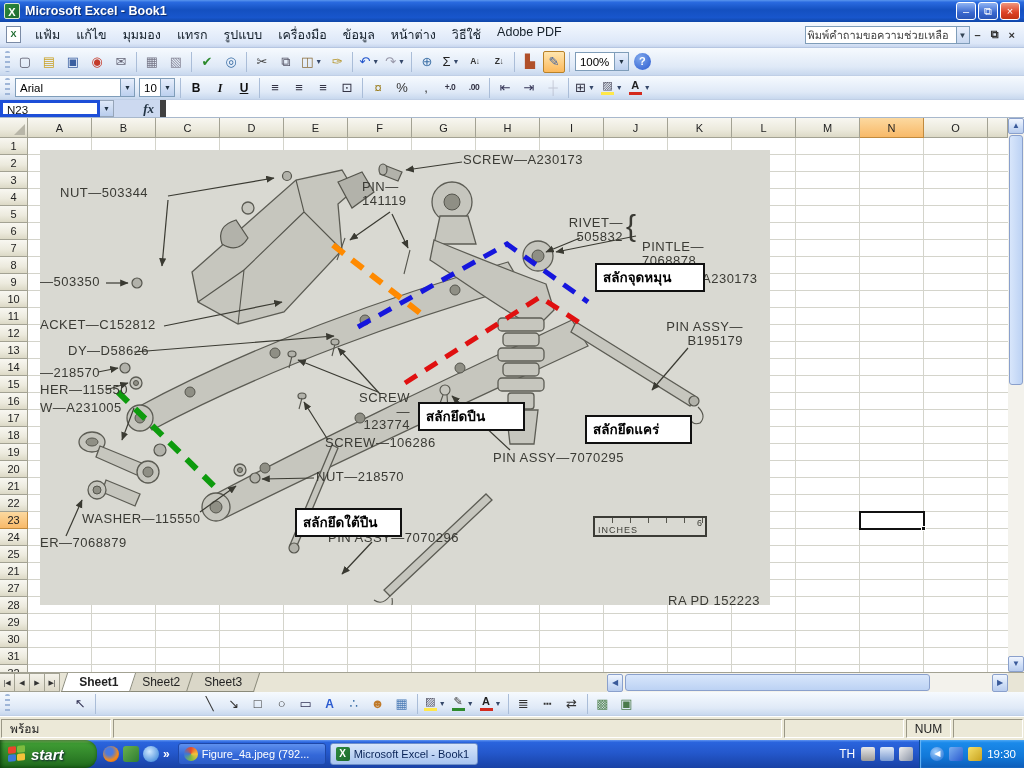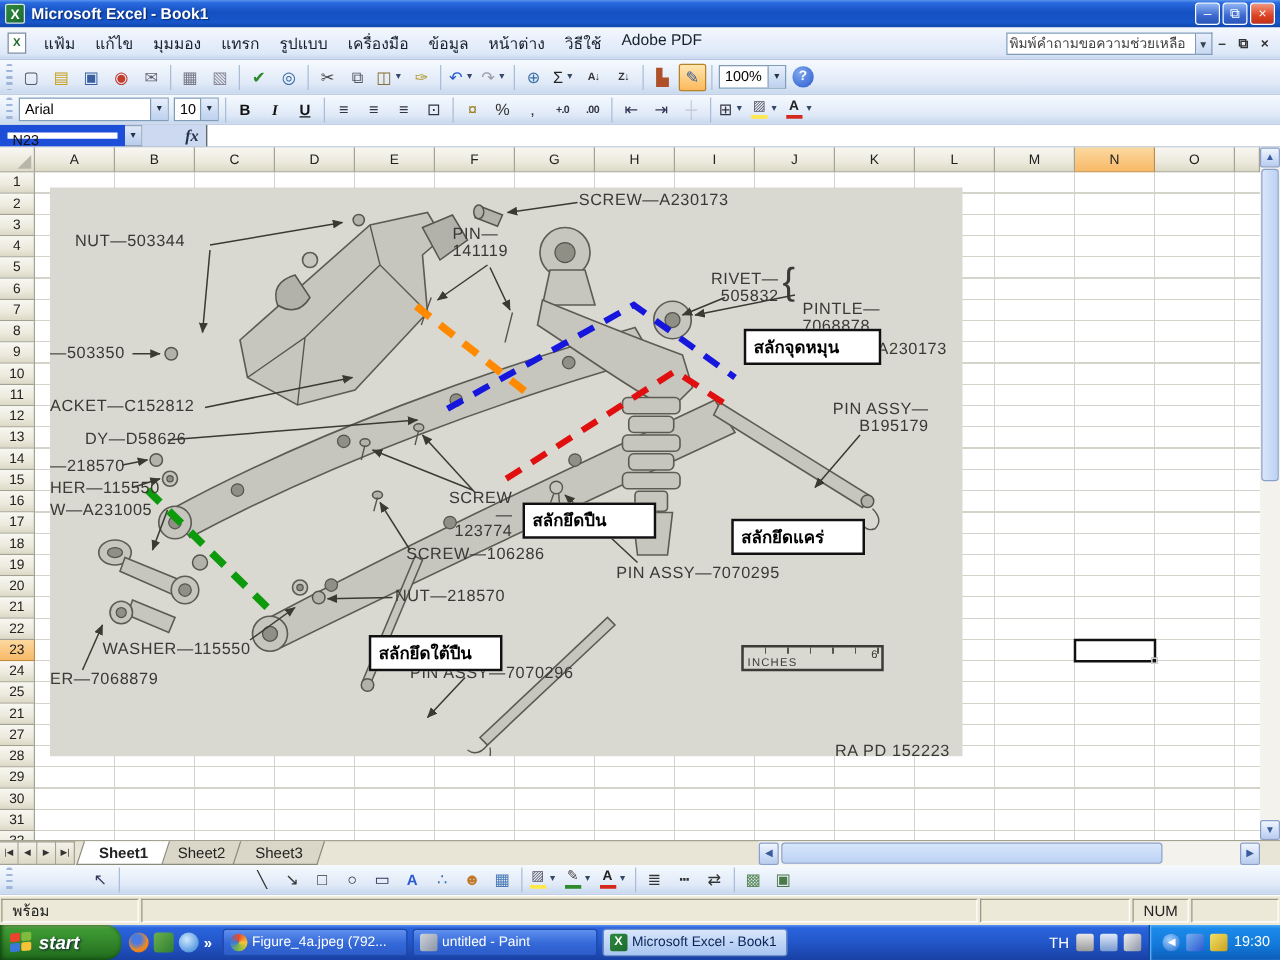--- a/index.html
+++ b/index.html
@@ -57,27 +57,27 @@
     color:#fff;font-weight:bold;font-size:11px;line-height:17px;text-align:center;margin:0 3px;}
   .combobox{height:19px;background:#fff;border:1px solid #7f9db9;display:flex;align-items:center;
     font-size:11.5px;padding-left:4px;margin:0 2px;}
   .combobox .cval{flex:1;overflow:hidden;white-space:nowrap;}
   .combobox .cbtn{width:14px;height:100%;background:linear-gradient(#e8effc,#bcd0ee);
     border-left:1px solid #7f9db9;color:#234;font-size:7px;text-align:center;line-height:17px;}
 
   
   .fbar{position:absolute;left:0;top:100px;width:1024px;height:18px;background:#e9eef7;
     border-bottom:1px solid #a8b8cc;display:flex;align-items:stretch;}
-  .namebox{width:100px;background:#fff;border:6px solid #1d4ed8;font-size:11.5px;
+  .namebox{width:100px;background:#fff;border:3px solid #1d4ed8;font-size:11.5px;
     padding:1px 4px;color:#111;}
   .namedrop{width:14px;background:linear-gradient(#dfe9f8,#b8ccec);border:1px solid #96a5b8;
     border-left:none;color:#234;font-size:7px;text-align:center;line-height:16px;}
   .fxzone{width:52px;background:#ccd9f0;display:flex;align-items:center;justify-content:flex-end;
     padding-right:6px;font-family:"Liberation Serif",serif;font-style:italic;font-weight:bold;
-    color:#234;font-size:13px;border-right:1px solid #404040;}
+    color:#234;font-size:13px;border-right:6px solid #404040;}
   .ffield{flex:1;background:#fff;}
 
   
   .hdr{background:linear-gradient(180deg,#f8f7f1,#eceadd 60%,#dcd9c6);color:#222;
     border-right:1px solid #a3a293;border-bottom:1px solid #a3a293;
     display:flex;align-items:center;justify-content:center;font-size:11px;}
   .hdr.sel{background:linear-gradient(180deg,#fcd9a0,#f8b968);border-color:#c08a3e;font-weight:normal;}
   #corner{position:absolute;left:0;top:118px;width:28px;height:20px;}
   #corner .tri{position:absolute;right:2px;bottom:2px;width:0;height:0;
     border-left:11px solid transparent;border-bottom:11px solid #b8b6a8;}
@@ -734,24 +734,20 @@
         <div class="qlicon" style="background: radial-gradient(circle at 40% 35%, rgb(74, 122, 224) 25%, rgb(240, 138, 30) 60%, rgb(216, 90, 16)); border-radius: 50%;"></div>
         <div class="qlicon" style="background: linear-gradient(135deg, rgb(106, 176, 76), rgb(46, 125, 50)); border-radius: 3px;"></div>
         <div class="qlicon" style="background: radial-gradient(circle at 40% 35%, rgb(207, 232, 255), rgb(42, 122, 212)); border-radius: 50%;"></div>
         <span style="color: rgb(255, 255, 255); font-weight: bold;">»</span>
       </div>
     <div id="taskbuttons" style="display:flex;">
         <div class="tkbtn">
           <div class="tkicon" style="background: conic-gradient(rgb(232, 74, 42), rgb(245, 194, 58), rgb(126, 187, 63), rgb(59, 120, 216), rgb(232, 74, 42)); border-radius: 50%;"></div>
           <span class="lbl">Figure_4a.jpeg (792...</span>
         </div>
-        <div class="tkbtn">
-          <div class="tkicon" style="background: linear-gradient(135deg, rgb(207, 212, 220), rgb(138, 147, 165));"></div>
-          <span class="lbl">untitled - Paint</span>
-        </div>
         <div class="tkbtn active">
           <div class="tkicon" style="background: linear-gradient(135deg, rgb(45, 138, 62), rgb(29, 107, 46)); color: rgb(255, 255, 255); font-size: 10px; font-weight: bold; text-align: center; line-height: 14px;">X</div>
           <span class="lbl">Microsoft Excel - Book1</span>
         </div>
       </div>
     <div class="langarea">
       <span style="font-size:12px;">TH</span>
       <span id="langicons" style="display:flex;gap:5px;">
           <span class="trayicon" style="background: linear-gradient(rgb(232, 232, 232), rgb(154, 154, 154));"></span>
           <span class="trayicon" style="background: linear-gradient(rgb(223, 233, 248), rgb(122, 154, 208));"></span>

